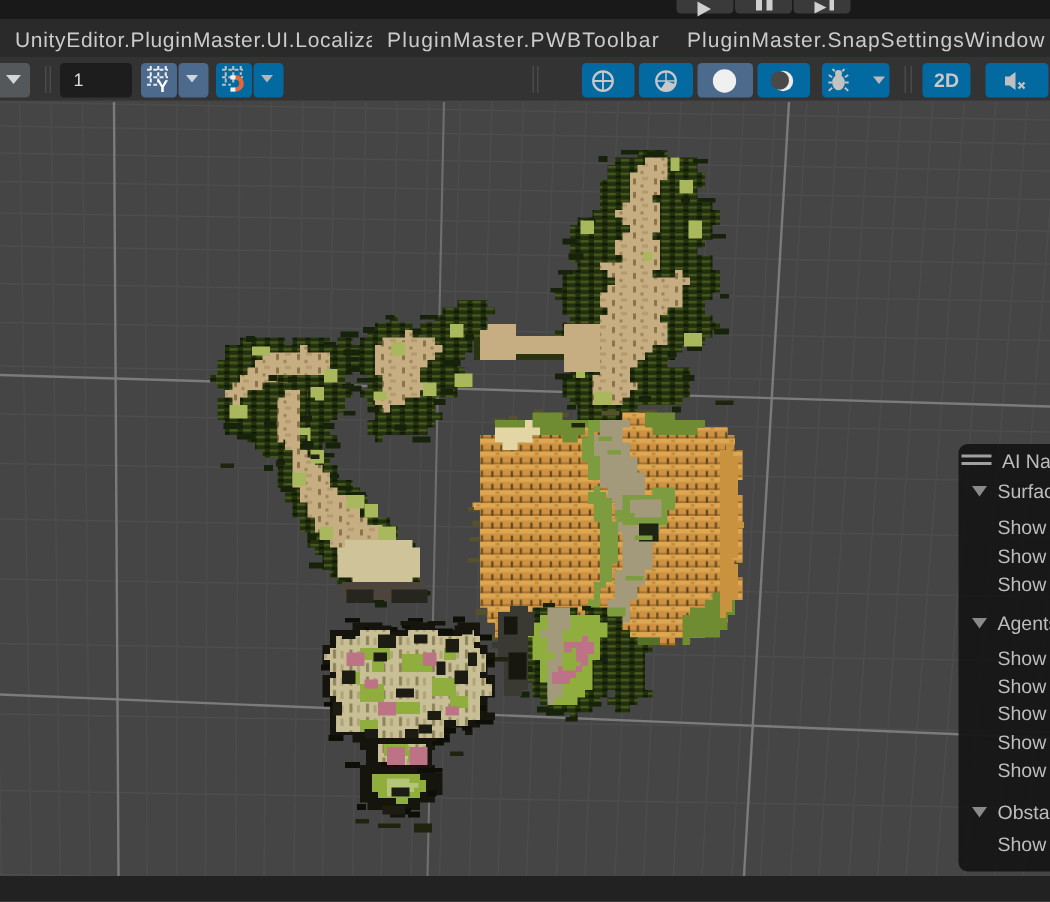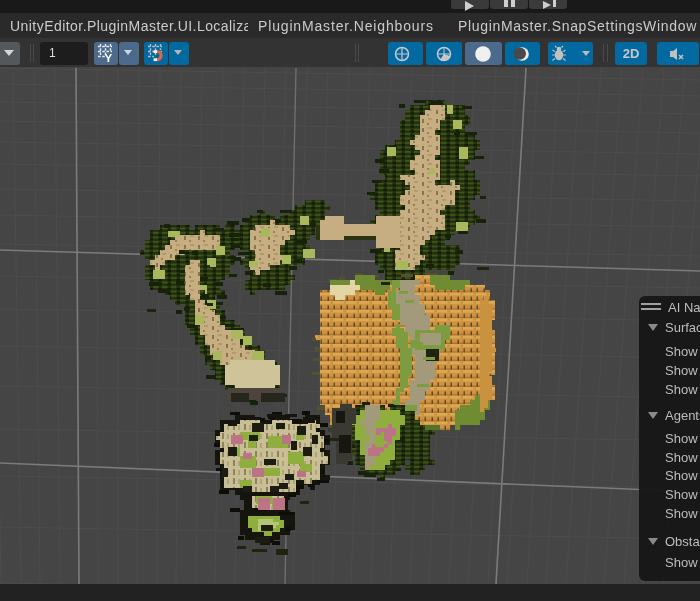--- a/index.html
+++ b/index.html
@@ -384,21 +384,21 @@
  <div class="pbtn" style="left:490px"></div>
  <div class="pbtn" style="left:529px"></div>
  <div class="abs" style="left:465px;top:1px;width:0;height:0;border-left:9px solid #cfcfcf;border-top:5px solid transparent;border-bottom:5px solid transparent"></div>
  <div class="abs" style="left:504px;top:0;width:4px;height:7px;background:#cfcfcf"></div>
  <div class="abs" style="left:511px;top:0;width:4px;height:7px;background:#cfcfcf"></div>
  <div class="abs" style="left:543px;top:1px;width:0;height:0;border-left:8px solid #cfcfcf;border-top:4px solid transparent;border-bottom:4px solid transparent"></div>
  <div class="abs" style="left:553px;top:0;width:3px;height:7px;background:#cfcfcf"></div>
 </div>
 <div id="tabrow">
  <div class="tab" style="left:10px;width:238px;letter-spacing:0.45px">UnityEditor.PluginMaster.UI.Localiza</div>
- <div class="tab" style="left:258px;width:190px;letter-spacing:0.84px">PluginMaster.Neighbours</div>
+ <div class="tab" style="left:258px;width:190px;letter-spacing:0.84px">PluginMaster.PWBToolbar</div>
  <div class="tab" style="left:458px;width:245px;letter-spacing:0.68px">PluginMaster.SnapSettingsWindow</div>
 </div>
 <div id="toolbar">
  <div class="tbtn" style="left:-6px;width:26px;background:#54585a"></div>
  <div class="abs" style="left:4px;top:12px;width:0;height:0;border-left:5px solid transparent;border-right:5px solid transparent;border-top:6px solid #d6d6d6"></div>
  <div class="sep" style="left:30px"></div>
     <div class="sep" style="left:33px"></div>
  <div class="tbtn" style="left:40px;width:48px;background:#1d1d1d;color:#dddddd;font-size:12px;line-height:23px;padding-left:9px">1</div>
  <div class="tbtn" style="left:94px;width:24px;background:#4c6b8c"></div>
  <div class="tbtn" style="left:119px;width:20px;background:#4c6b8c"></div>

